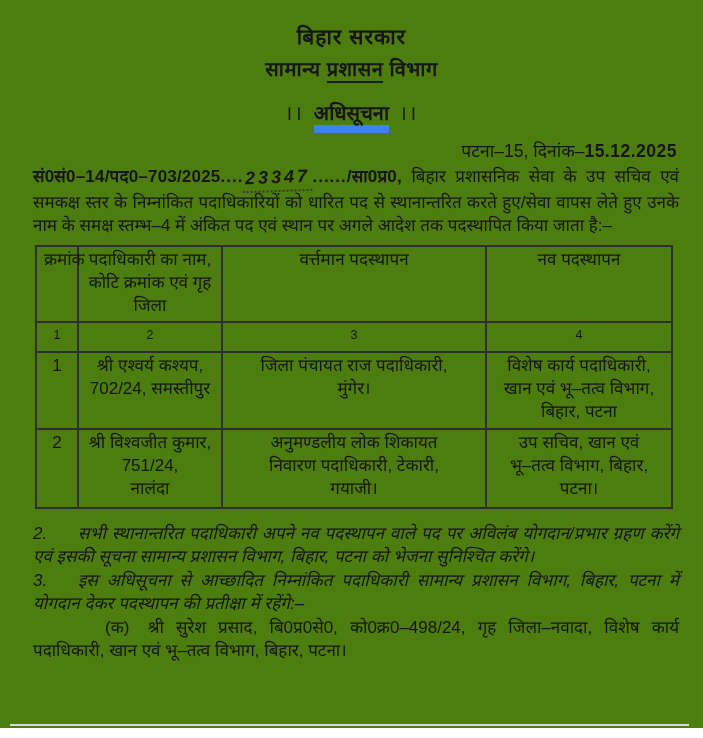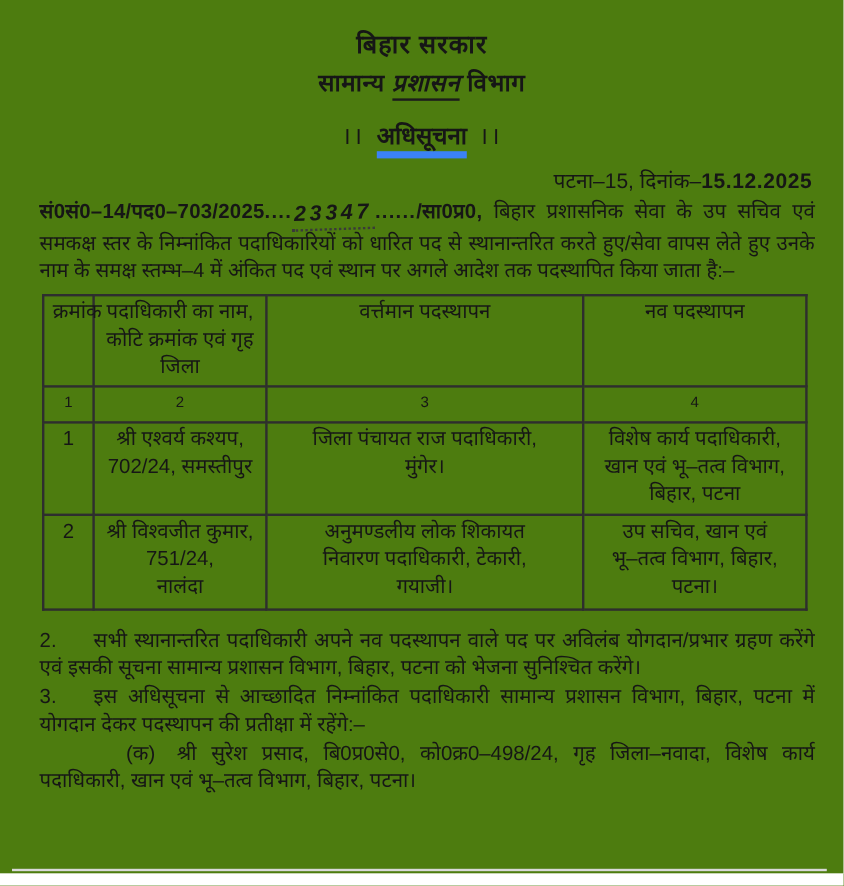--- a/index.html
+++ b/index.html
@@ -8,24 +8,24 @@
     width:703px; height:728px;
     background:#4d7c0f;
     overflow:hidden;
     font-family:"Liberation Sans","DejaVu Sans",sans-serif;
     color:#161616;
   }
   
   .hdr { text-align:center; }
   .govt-title   { margin-top:22px; font-size:21px; font-weight:bold; letter-spacing:1px; }
   .dept-title   { margin-top:5px;  font-size:20px; font-weight:bold; letter-spacing:0.5px; }
-  .u            { border-bottom:2px solid #1c1c1c; padding-bottom:1px;font-style:italic; }
+  .u            { border-bottom:2px solid #1c1c1c; padding-bottom:1px; }
   .notif-line   { margin-top:17px; font-size:20px; font-weight:bold; }
   .notif-bars   { letter-spacing:2px; font-weight:normal; }
-  .notif-title  { margin:0 10px; border-bottom:6px solid #3b82f6; padding-bottom:1px; }
+  .notif-title  { margin:0 10px; border-bottom:8px solid #3b82f6; padding-bottom:1px; }
   
   .dateline { margin:12px 26px 0 0; text-align:right; font-size:17.5px; }
   .date-num { font-weight:bold; letter-spacing:0.5px; }
   
   .para {
     margin:0 24px 0 33px;
     font-size:17px; line-height:23.5px;
     text-align:justify;
   }
   .para1 { margin-top:3px; }
@@ -33,21 +33,21 @@
   .ref-dots   { letter-spacing:1px; font-weight:bold; }
   .hand-num   {
     display:inline-block;
     font-style:italic; font-weight:bold;
     font-size:18px; letter-spacing:3px;
     transform:rotate(-2deg) translateY(1px);
     border-bottom:2px dotted #3a3a3a;
     padding:0 2px;
   }
   .pnum  { display:inline-block; min-width:45px; }
-  .p-numbered { margin-top:0; }
+  .p-numbered { margin-top:0;font-style:italic; }
   .para2 { margin-top:13px; }
   .indent-item { text-indent:72px; margin-top:0; }
   .item-label { margin-right:18px; }
   
   table.transfer {
     border-collapse:collapse;
     margin:7px 0 0 35px;
     table-layout:fixed;
     width:636px;
     font-size:17px;

